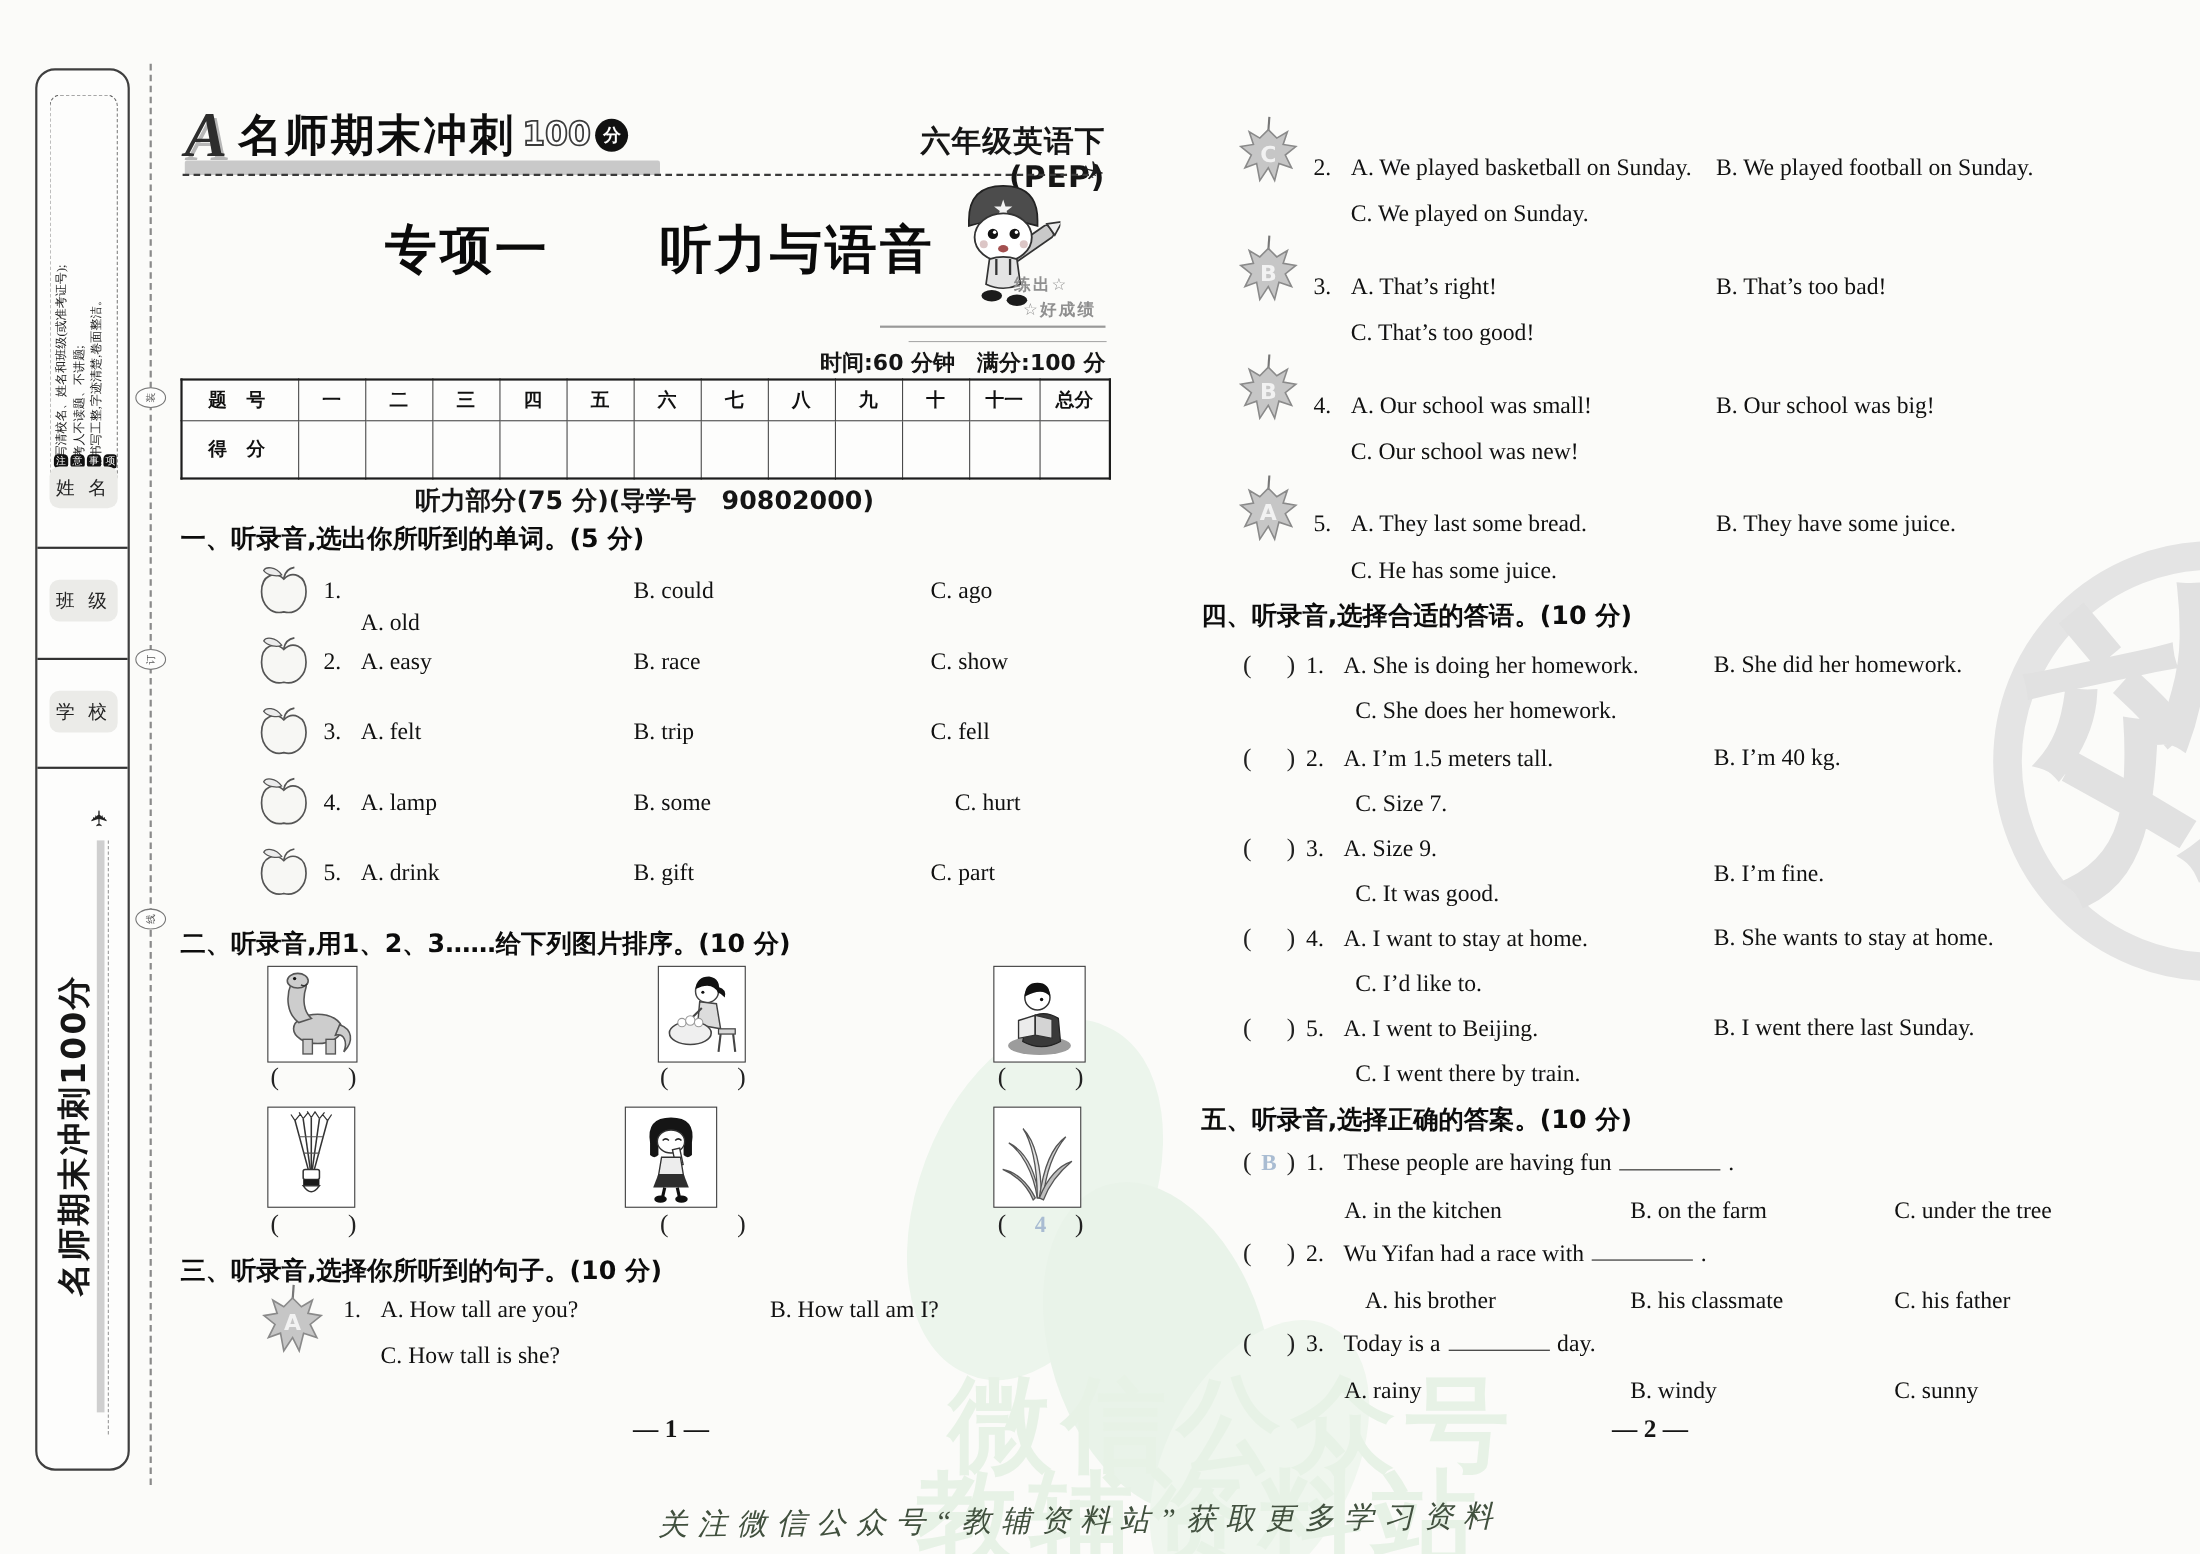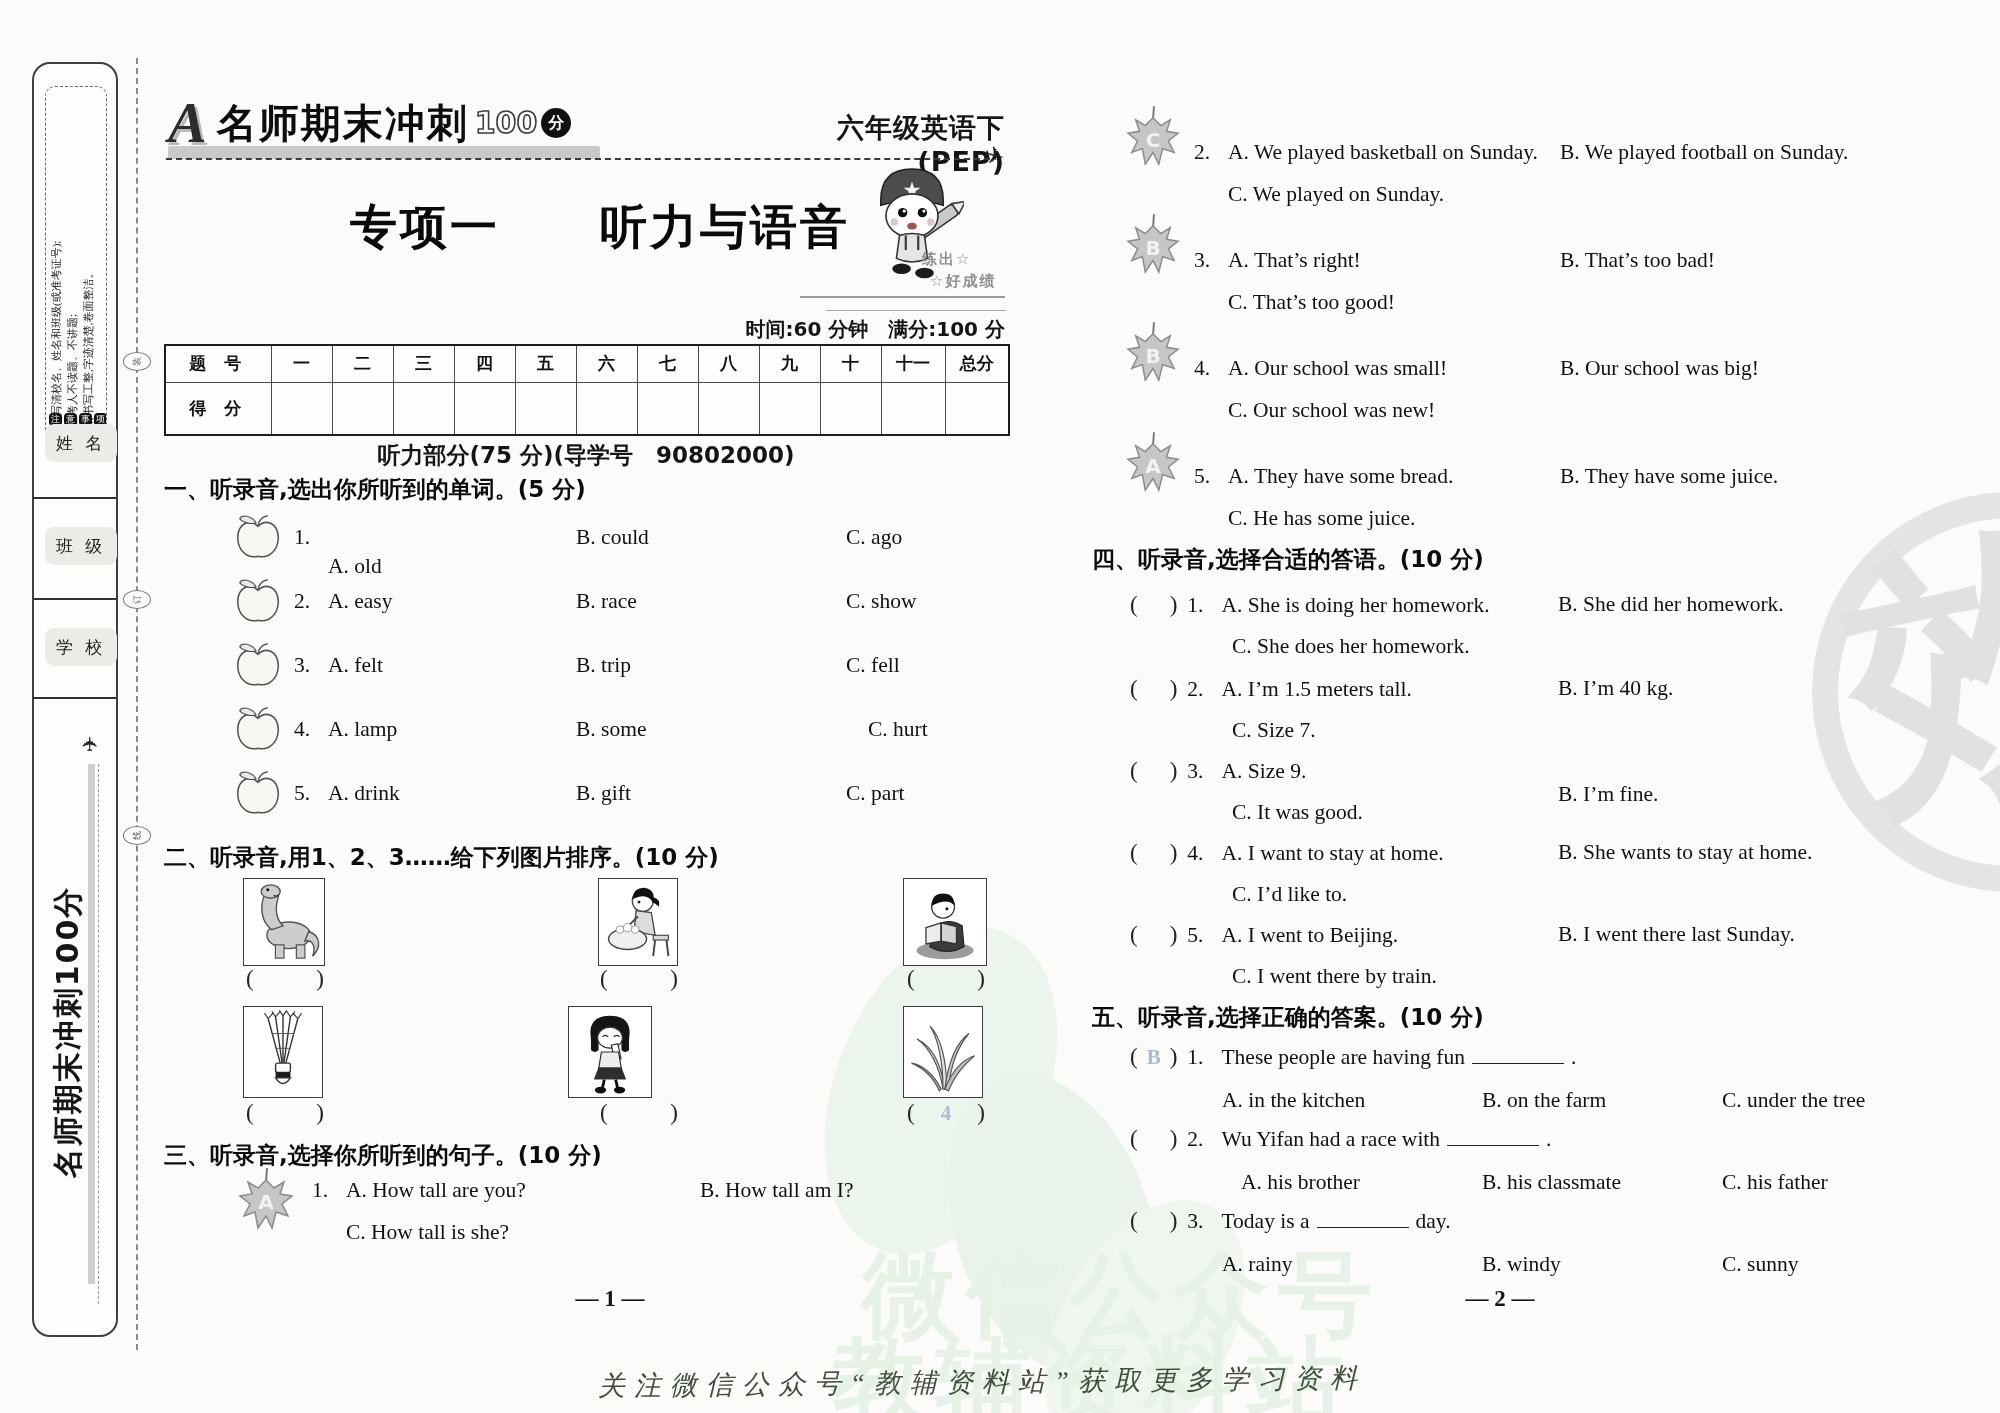--- a/index.html
+++ b/index.html
@@ -16,21 +16,21 @@
 .ansfaint{font-family:"Liberation Serif","DejaVu Serif",serif;font-weight:700;font-size:21px;color:#a9bcd2;}
 .row-flex{position:absolute;display:flex;align-items:baseline;white-space:nowrap;}
 .ansbox{display:inline-block;width:32px;text-align:center;}
 .numsp{margin-left:10px;}
 .asp{margin-left:18px;}
 .blank{display:inline-block;width:92px;border-bottom:1.6px solid #222;height:18px;margin:0 7px;}
 .picbox{position:absolute;border:1.6px solid #3c3c3c;background:#ffffff;display:flex;align-items:center;justify-content:center;}
 .pgroup{position:absolute;width:78px;display:flex;justify-content:space-between;align-items:baseline;}
 .leafwrap{position:absolute;}
 .leafletter{position:absolute;left:0;top:24px;width:100%;text-align:center;font-size:20px;font-weight:700;color:#f2f2f2;}
-.fieldbox{position:absolute;left:11px;width:72px;height:38px;background:#ebebe8;border-radius:9px;
+.fieldbox{position:absolute;left:11px;width:62px;height:38px;background:#ebebe8;border-radius:9px;
   display:flex;align-items:center;justify-content:center;font-size:17px;letter-spacing:4px;color:#222;
   font-family:"Liberation Serif","DejaVu Serif",serif;}
 .sideline{position:absolute;left:0;width:82px;border-top:2px solid #333;}
 .bmark{position:absolute;left:123px;width:28px;height:19px;border:1px solid #777;border-radius:50%;
   background:#fdfdfc;display:flex;align-items:center;justify-content:center;font-size:9px;color:#555;z-index:3;}
 .bmark span{transform:rotate(-90deg);display:block;}
 #score-table{border-collapse:collapse;border:2.5px solid #1d1d1d;background:#fdfdfc;}
 #score-table td{border:1.5px solid #4a4a4a;text-align:center;font-size:17px;font-weight:600;color:#111;}
 #score-table tr.r1 td{height:37px;}
 #score-table tr.r2 td{height:53px;}
@@ -435,21 +435,21 @@
   <span class="opt" style="left:1228px;top:398px;">C. Our school was new!</span>
 
   <div class="leafwrap" style="left:1126px;top:430px;width:54px;height:72px;">
     <svg width="54" height="72" viewBox="0 0 56 74">
           <path d="M29 2 L28 16" stroke="#777" stroke-width="2"></path>
           <path d="M28 14 L36 22 L46 16 L42 28 L54 30 L44 38 L50 50 L38 46 L34 62 L28 50 L20 62 L17 46 L6 50 L12 38 L2 30 L14 28 L10 16 L20 22 Z" fill="#c6c6c6" stroke="#8a8a8a" stroke-width="1.5"></path>
         </svg>
     <span class="leafletter">A</span>
   </div>
   <span class="opt" style="left:1194px;top:464px;">5.</span>
-  <span class="opt" style="left:1228px;top:464px;">A. They have some bread.</span>
+  <span class="opt" style="left:1228px;top:464px;">A. They last some bread.</span>
   <span class="opt" style="left:1560px;top:464px;">B. They have some juice.</span>
   <span class="opt" style="left:1228px;top:506px;">C. He has some juice.</span>
 
   <div class="ht" style="left:1092px;top:544px;">四、听录音,选择合适的答语。(10 分)</div>
 
   <div class="row-flex" style="left:1130px;top:592px;">
     <span class="paren">(</span>
     <span class="ansfaint ansbox"></span>
     <span class="paren">)</span>
     <span class="opt numsp" style="position:static;">1.</span>

